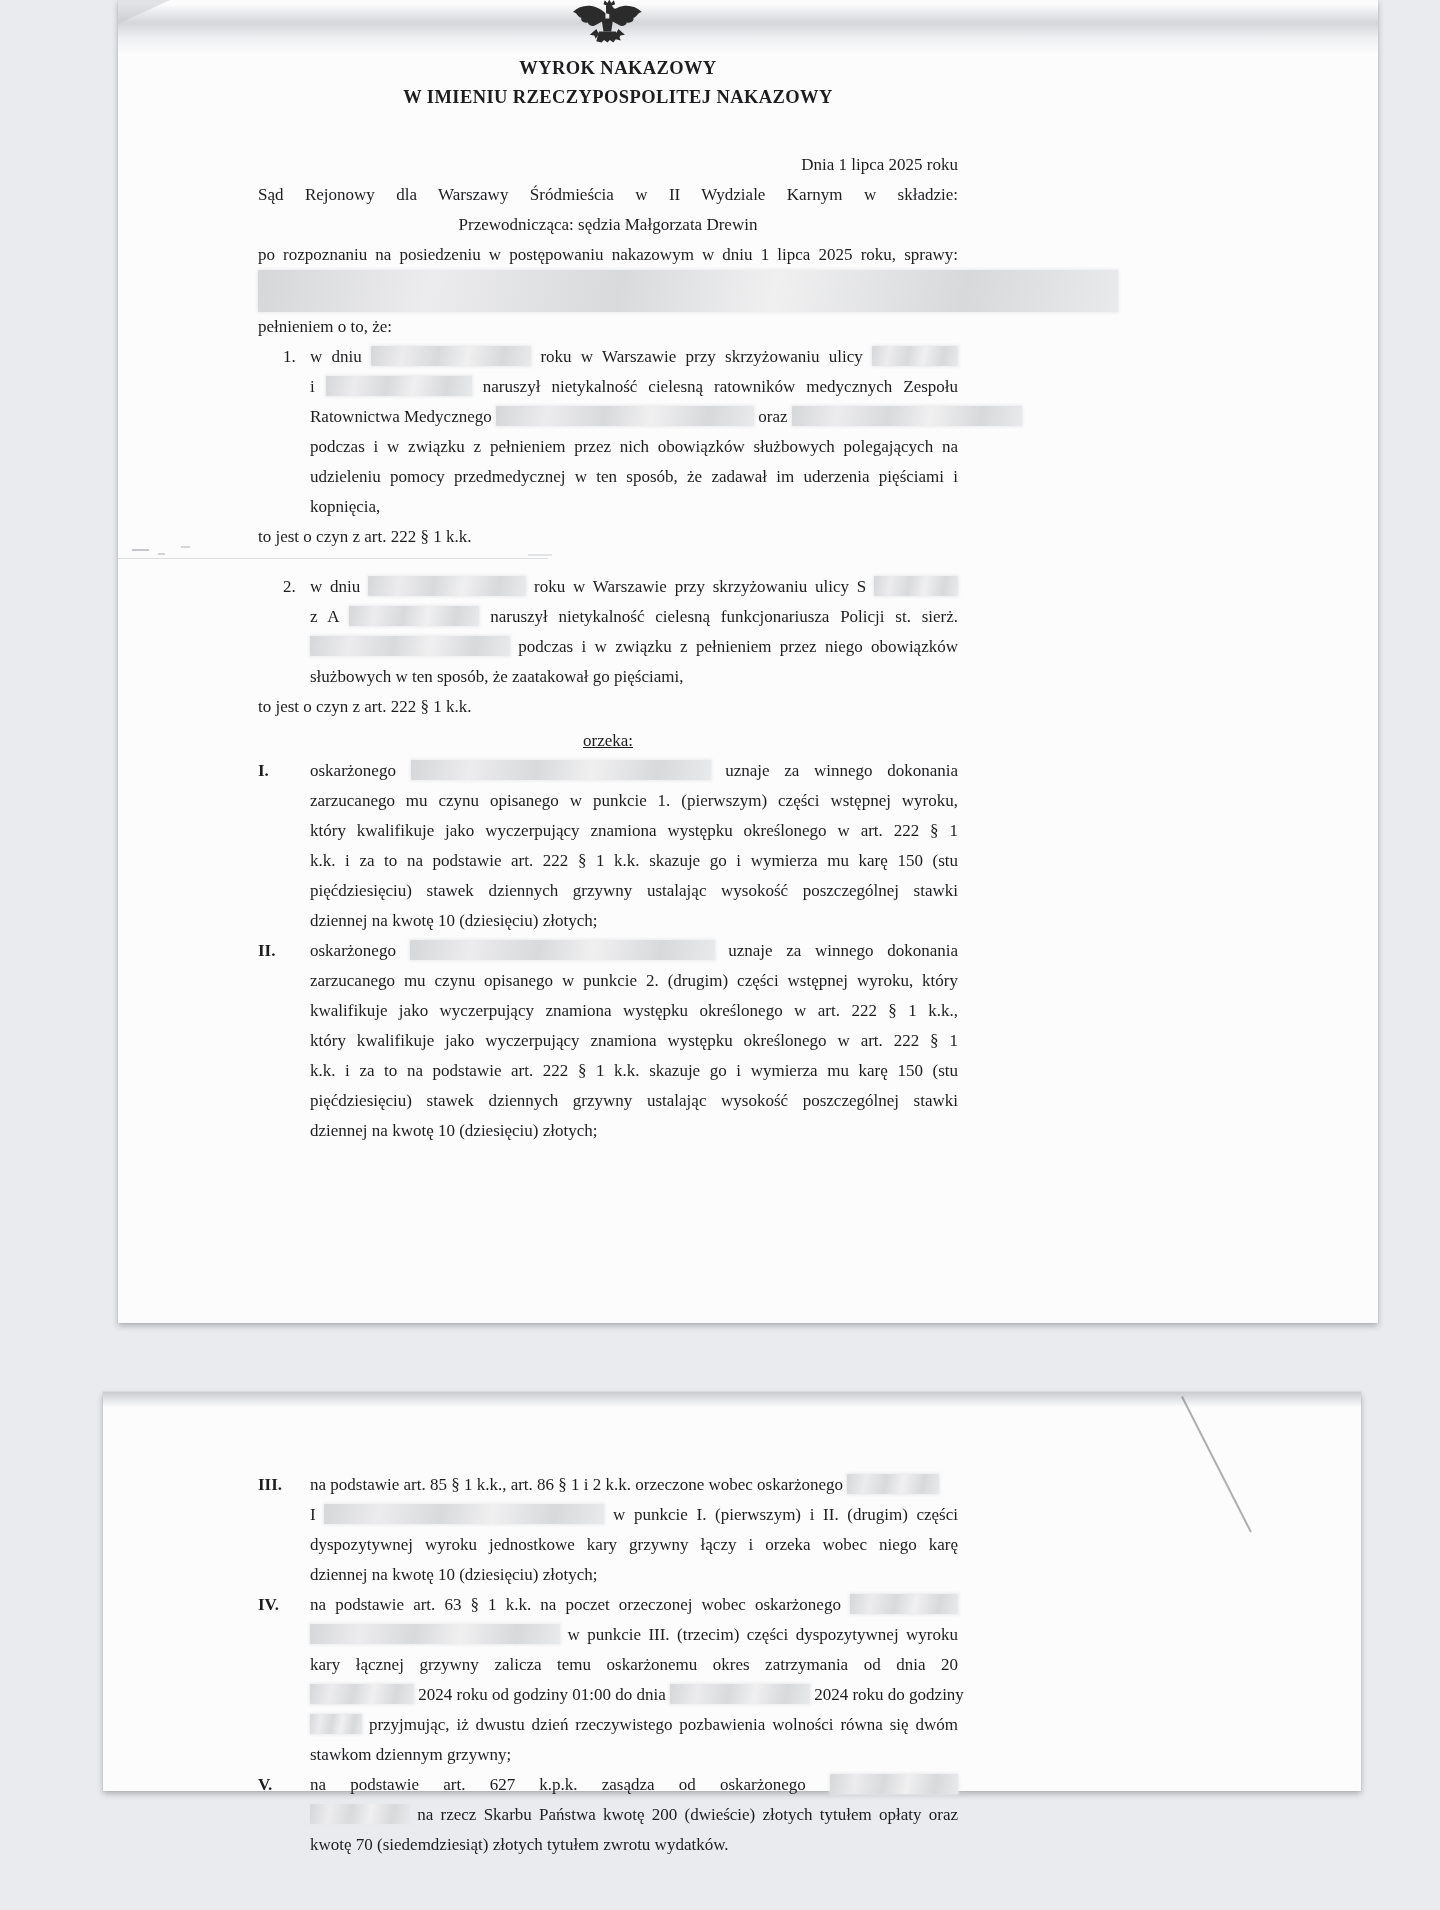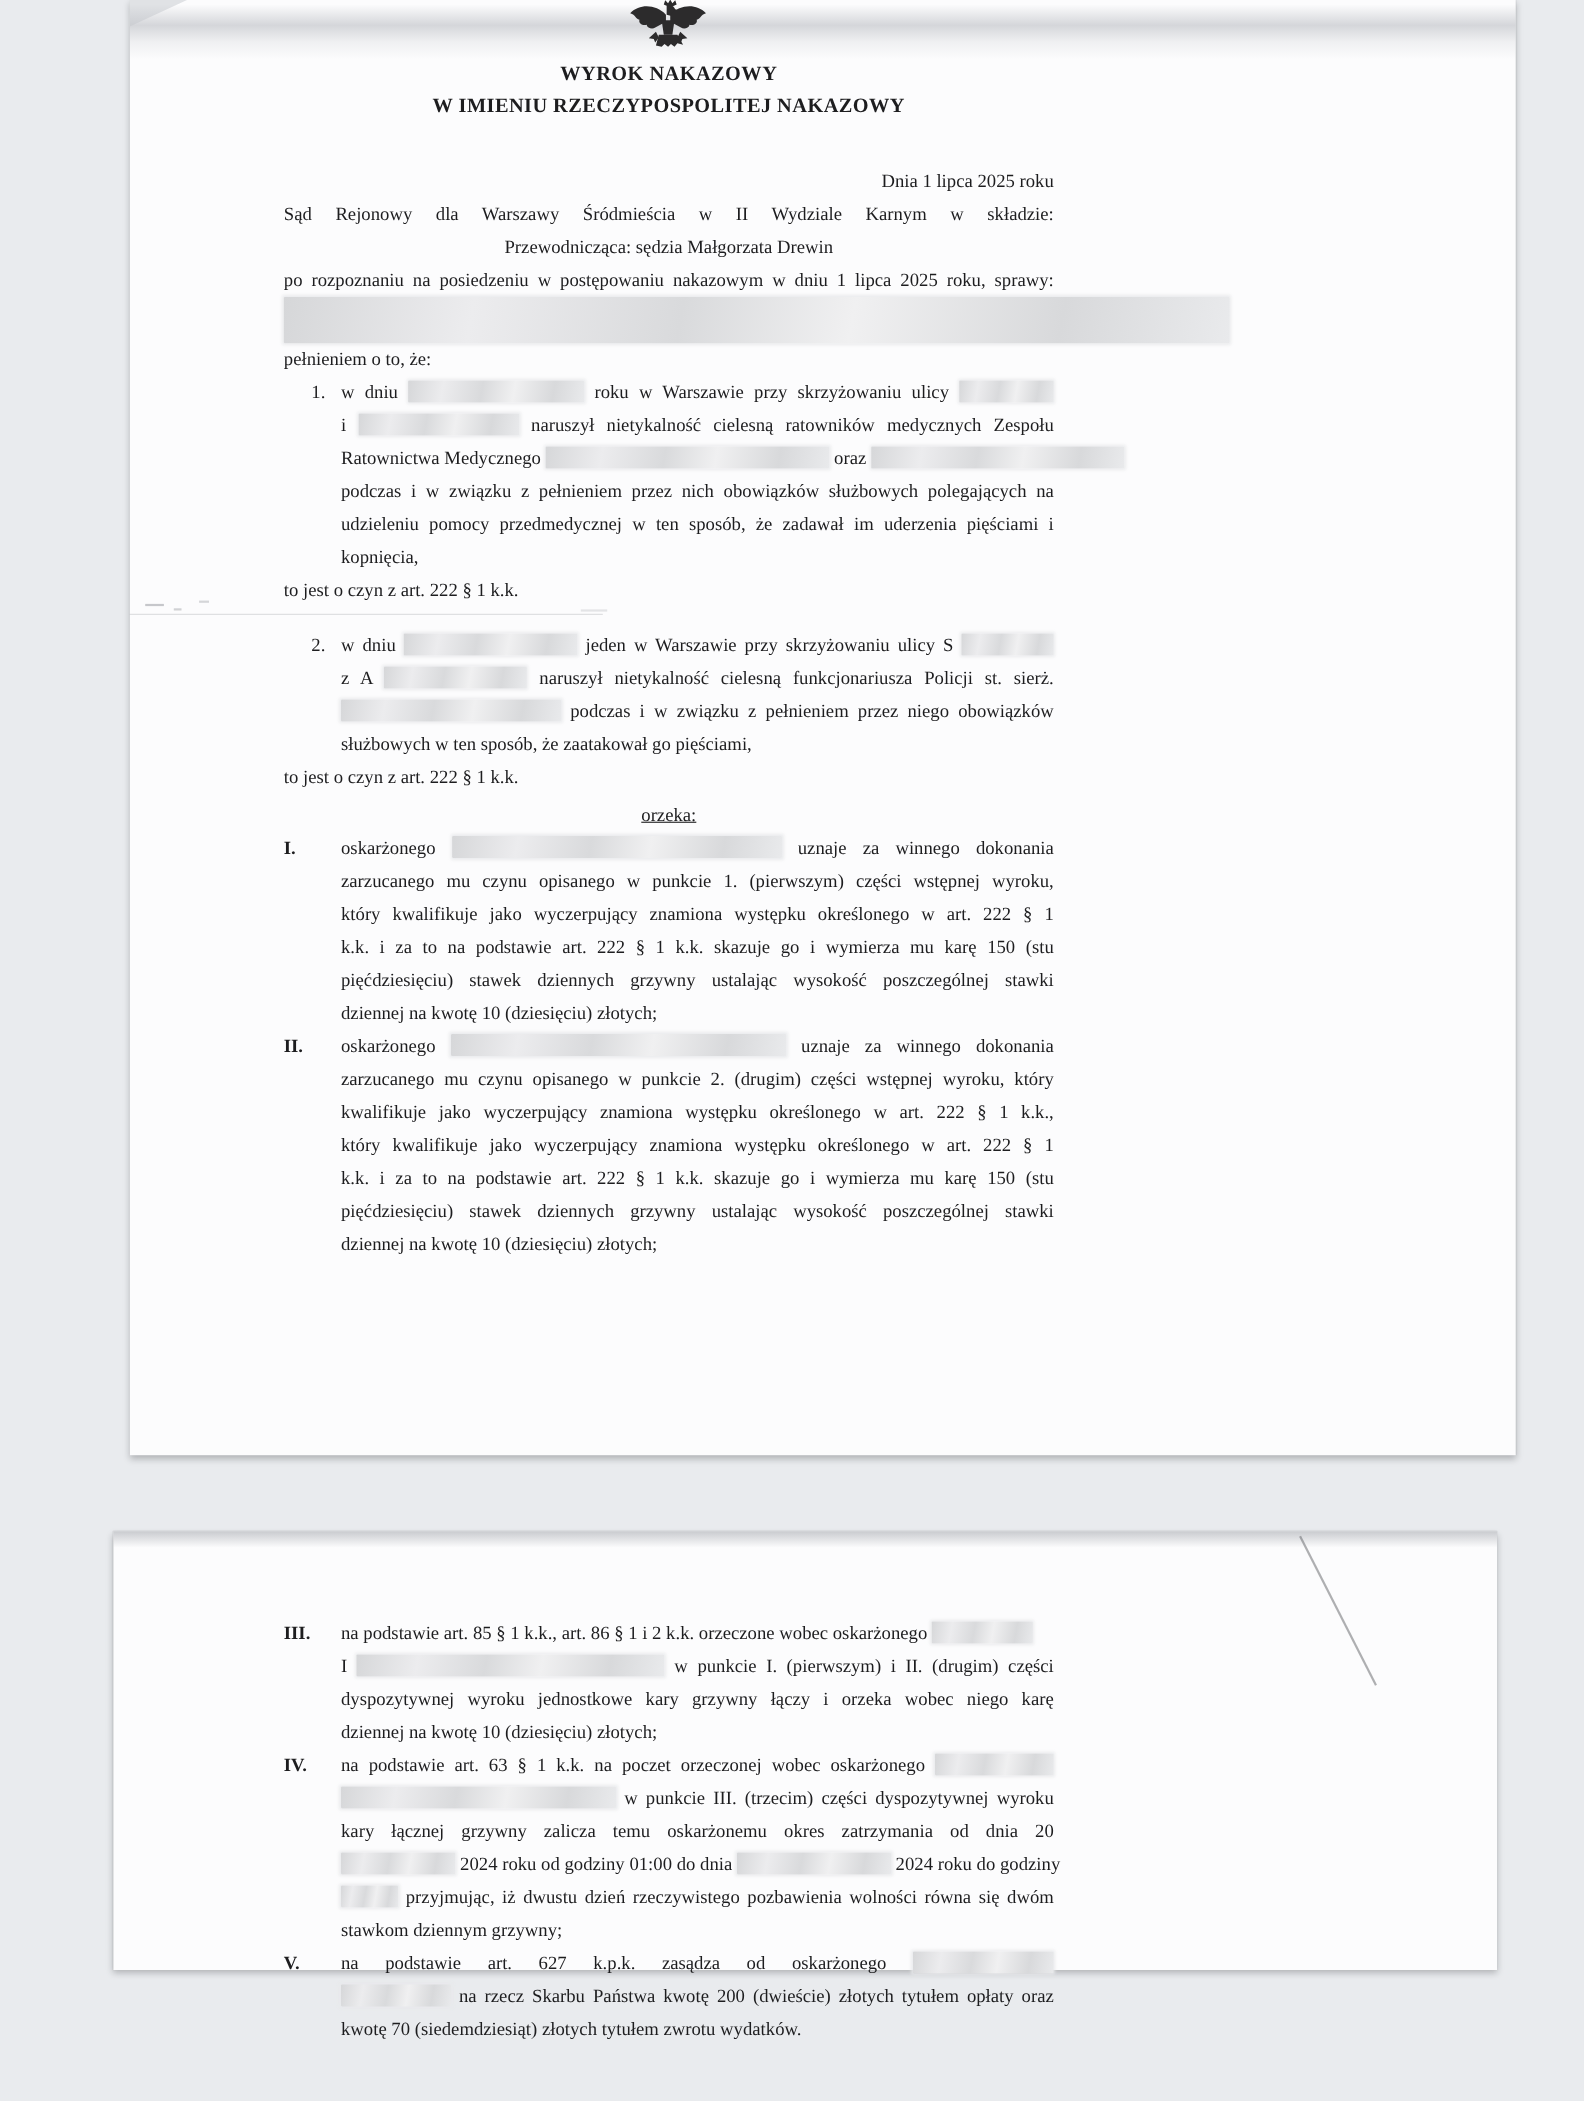--- a/index.html
+++ b/index.html
@@ -17,21 +17,21 @@
   .corner-fold{position:absolute;left:0;top:0;width:0;height:0;
     border-top:24px solid #e0e2e5;border-right:52px solid transparent;}
   .scan-band{position:absolute;left:0;right:0;top:4px;height:50px;
     background:linear-gradient(180deg,rgba(233,234,236,0) 0%,rgba(196,198,203,.7) 38%,rgba(215,217,220,.35) 68%,rgba(252,252,252,0) 100%);}
   .page2-topshade{position:absolute;left:0;right:0;top:0;height:15px;
     background:linear-gradient(180deg,#c9cbcf 0%,rgba(250,250,251,0) 100%);}
   .crease{position:absolute;left:1078px;top:5px;width:2px;height:152px;
     background:rgba(95,97,101,.5);transform:rotate(-27deg);transform-origin:top left;}
 
   .emblem{position:absolute;left:451px;top:-2px;width:78px;height:54px;}
-  .p1-titles{position:absolute;left:140px;top:54px;width:700px;text-align:center;}
+  .p1-titles{position:absolute;left:150px;top:54px;width:700px;text-align:center;}
   .doc-title{font-weight:bold;font-size:18.5px;line-height:29px;letter-spacing:.4px;}
 
   .col{position:absolute;left:140px;top:150px;width:700px;font-size:17px;line-height:30px;}
   .col2{left:155px;top:78px;}
 
   .line{min-height:30px;}
   .just{text-align:justify;text-align-last:justify;}
   .nw{white-space:nowrap;}
   .right{text-align:right;}
   .center{text-align:center;}
@@ -96,21 +96,21 @@
           <div class="line just"><span>podczas i w związku z pełnieniem przez nich obowiązków służbowych polegających na</span> </div>
           <div class="line just"><span>udzieleniu pomocy przedmedycznej w ten sposób, że zadawał im uderzenia pięściami i</span> </div>
           <div class="line"><span>kopnięcia,</span> </div>
         </div>
     </div>
     <div class="line">to jest o czyn z art. 222 § 1 k.k.</div>
 
     <div class="charge gap">
       <span class="chnum">2.</span>
       <div>
-          <div class="line just"><span>w dniu</span> <span class="redact" style="width: 158px;"></span> <span>jeden w Warszawie przy skrzyżowaniu ulicy S</span> <span class="redact" style="width: 84px;"></span> </div>
+          <div class="line just"><span>w dniu</span> <span class="redact" style="width: 158px;"></span> <span>roku w Warszawie przy skrzyżowaniu ulicy S</span> <span class="redact" style="width: 84px;"></span> </div>
           <div class="line just"><span>z A</span> <span class="redact" style="width: 130px;"></span> <span>naruszył nietykalność cielesną funkcjonariusza Policji st. sierż.</span> </div>
           <div class="line just"><span class="redact" style="width: 200px;"></span> <span>podczas i w związku z pełnieniem przez niego obowiązków</span> </div>
           <div class="line"><span>służbowych w ten sposób, że zaatakował go pięściami,</span> </div>
         </div>
     </div>
     <div class="line">to jest o czyn z art. 222 § 1 k.k.</div>
 
     <div class="line center orzeka">orzeka:</div>
 
     <div class="rsec">

